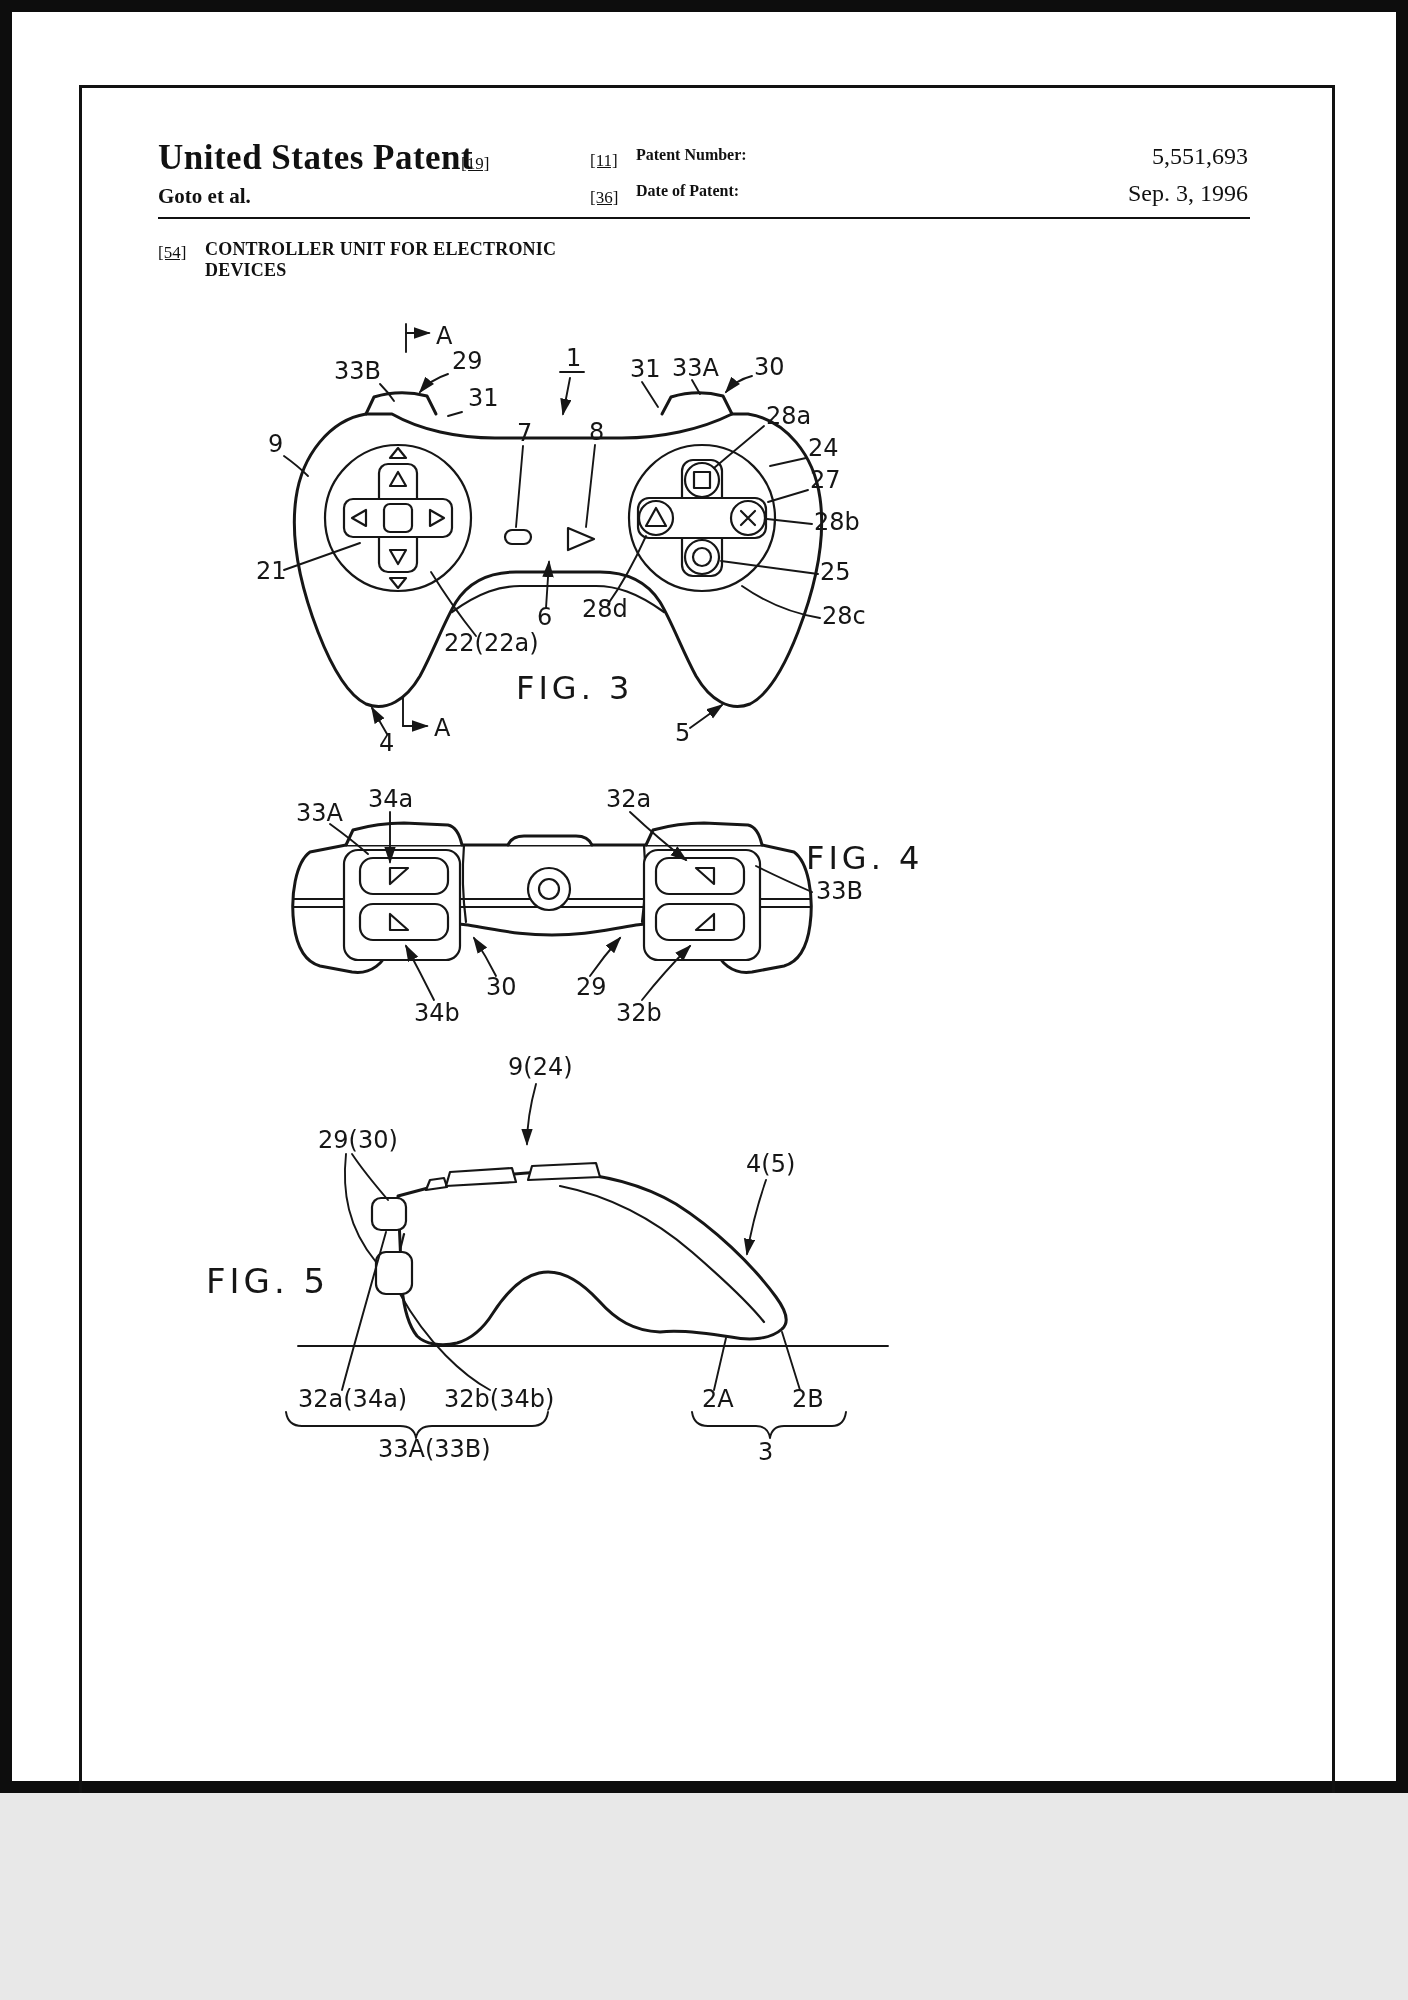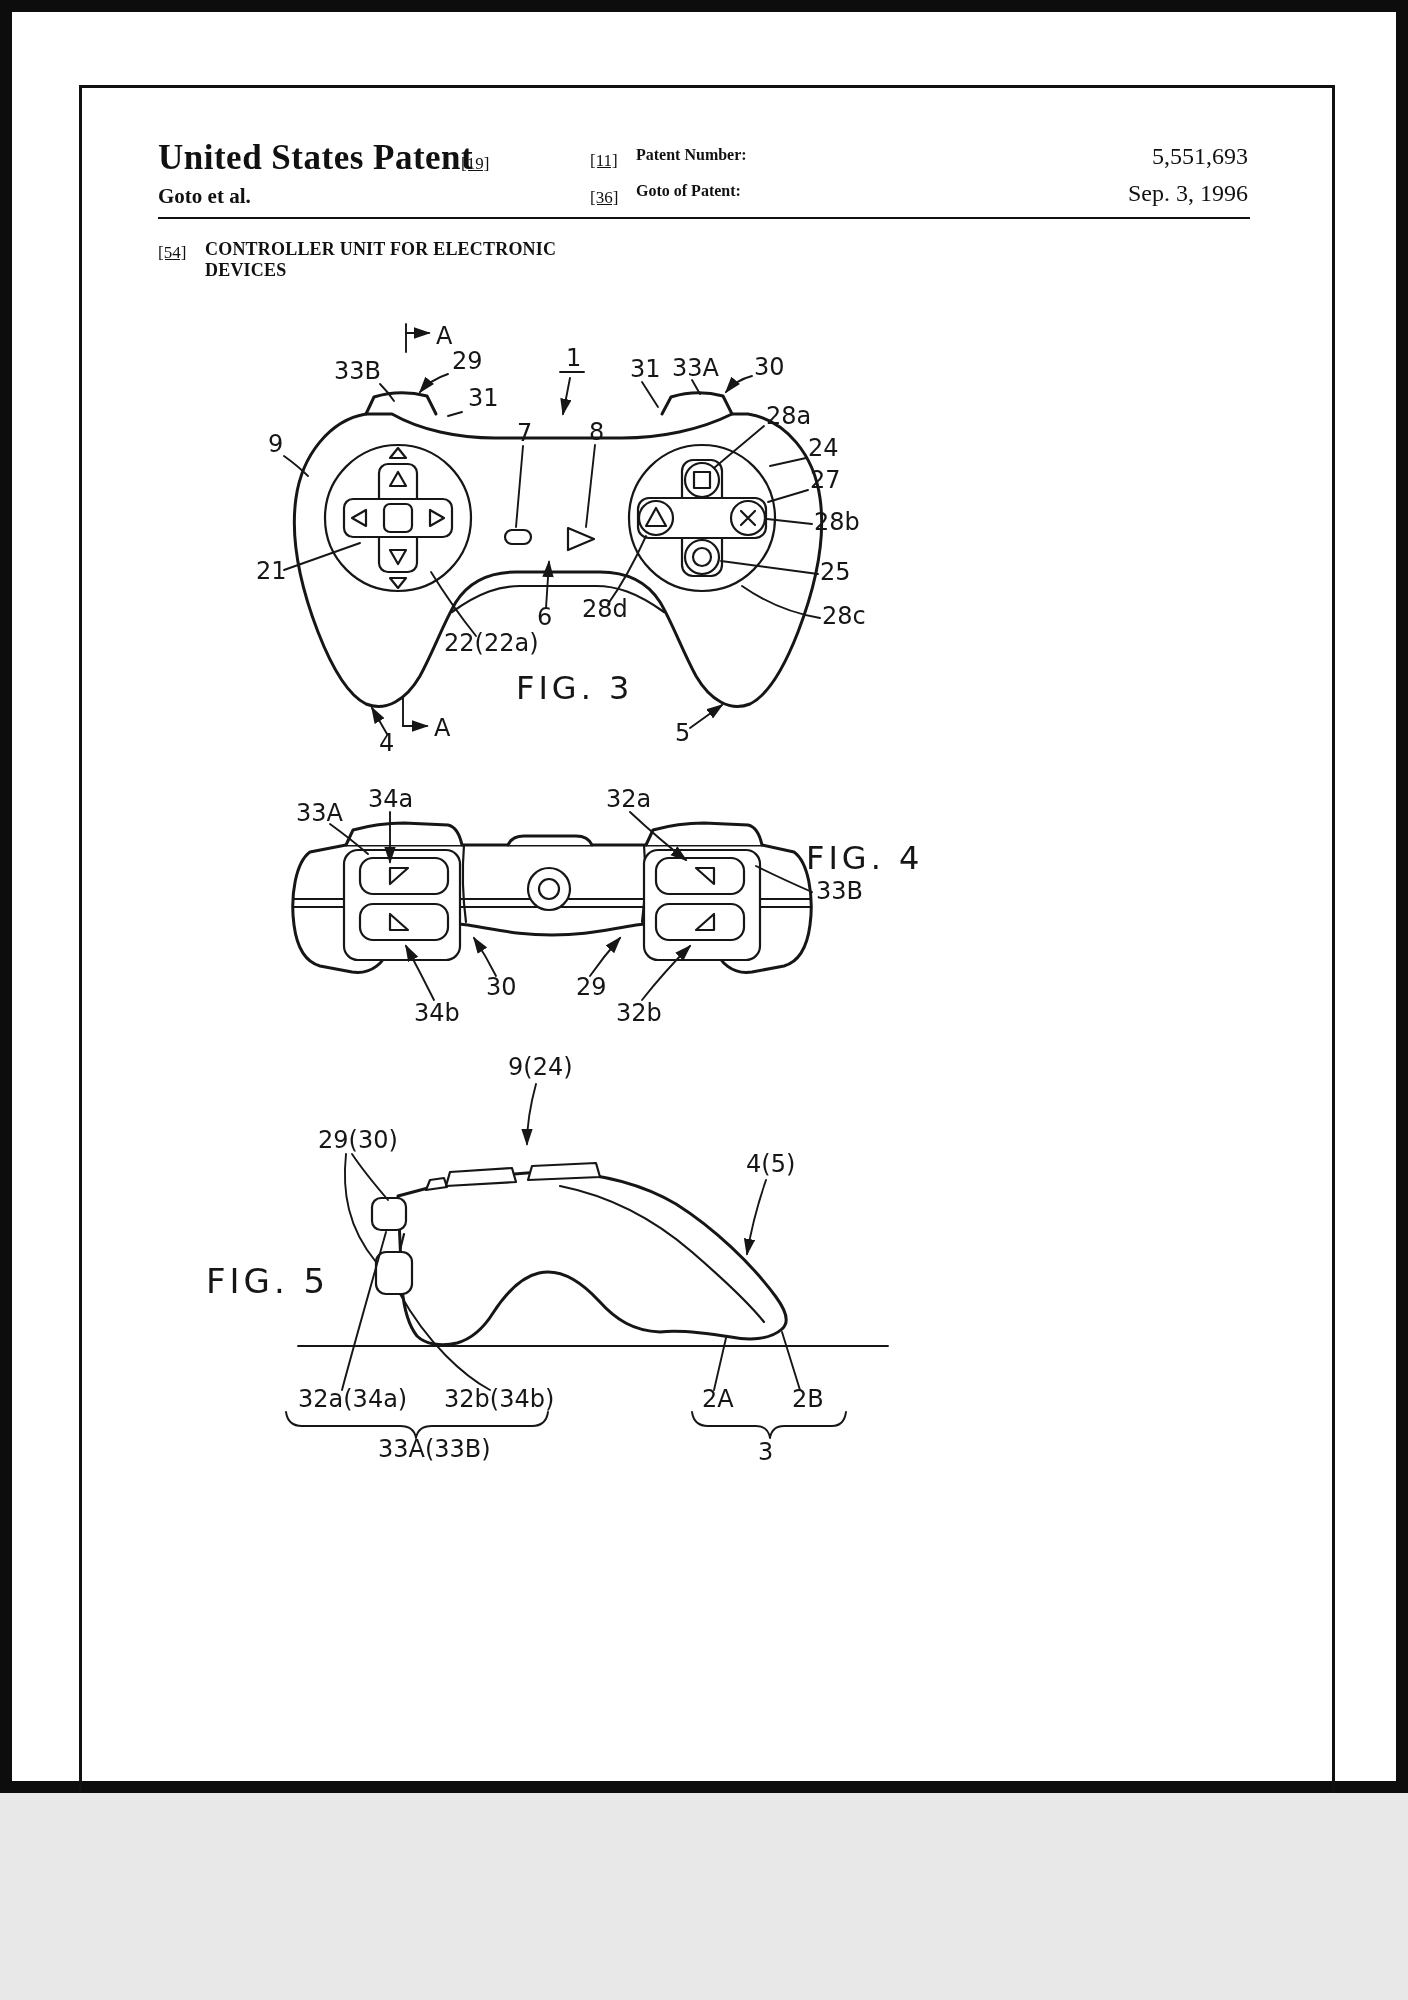--- a/index.html
+++ b/index.html
@@ -57,21 +57,21 @@
 
   <div class="abs patent-title" style="left:158px; top:138px;">United States Patent</div>
   <span class="abs bracket" style="left:461px; top:154px;">[19]</span>
 
   <span class="abs bracket" style="left:590px; top:151px;">[11]</span>
   <span class="abs hdr-label" style="left:636px; top:146px;">Patent Number:</span>
   <span class="abs hdr-value" style="right:160px; top:143px;">5,551,693</span>
 
   <div class="abs authors" style="left:158px; top:184px;">Goto et al.</div>
   <span class="abs bracket" style="left:590px; top:188px;">[36]</span>
-  <span class="abs hdr-label" style="left:636px; top:182px;">Goto of Patent:</span>
+  <span class="abs hdr-label" style="left:636px; top:182px;">Date of Patent:</span>
   <span class="abs hdr-value" style="right:160px; top:180px;">Sep. 3, 1996</span>
 
   <div class="abs rule" style="left:158px; top:217px; width:1092px;"></div>
 
   <span class="abs bracket" style="left:158px; top:243px;">[54]</span>
   <div class="abs inv-title" style="left:205px; top:239px;">CONTROLLER UNIT FOR ELECTRONIC</div>
   <div class="abs inv-title" style="left:205px; top:260px;">DEVICES</div>
 
   <svg style="left:150px; top:300px;" width="730" height="470" viewBox="150 300 730 470">
     <defs>

